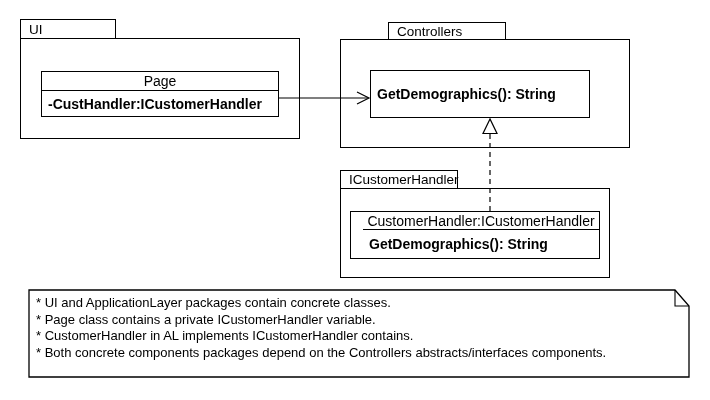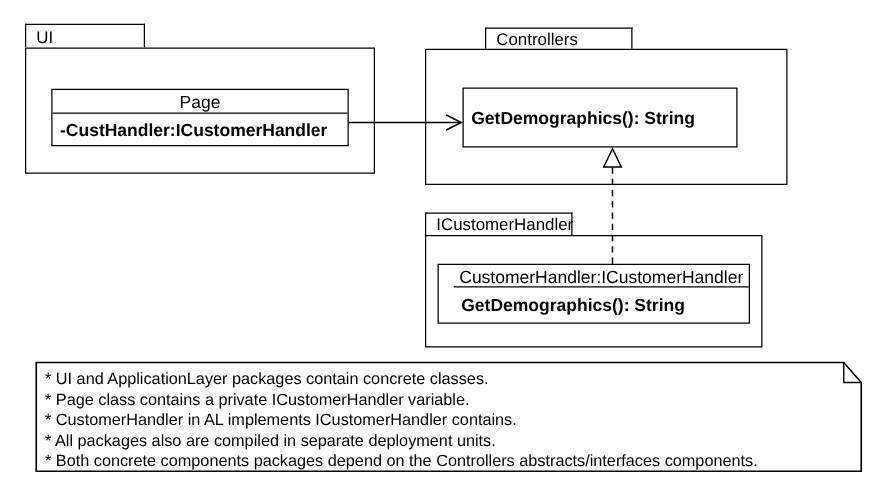--- a/index.html
+++ b/index.html
@@ -88,17 +88,16 @@
     <g>
       <polygon points="29,290 675,290 689,306 689,377 29,377" fill="#ffffff" stroke="#000" stroke-width="1.3"></polygon>
       <polyline points="675,290 675,306 689,306" fill="none" stroke="#000" stroke-width="1.1"></polyline>
     </g>
   </svg>
 
   <div class="abs note-text" style="left:36px;top:295px;width:648px;">
     <div>* UI and ApplicationLayer packages contain concrete classes.</div>
     <div>* Page class contains a private ICustomerHandler variable.</div>
     <div>* CustomerHandler in AL implements ICustomerHandler contains.</div>
-    <div>* All packages also are compiled in separate deployment units.</div>
     <div>* Both concrete components packages depend on the Controllers abstracts/interfaces components.</div>
   </div>
 
 </div>
 
 </body></html>

